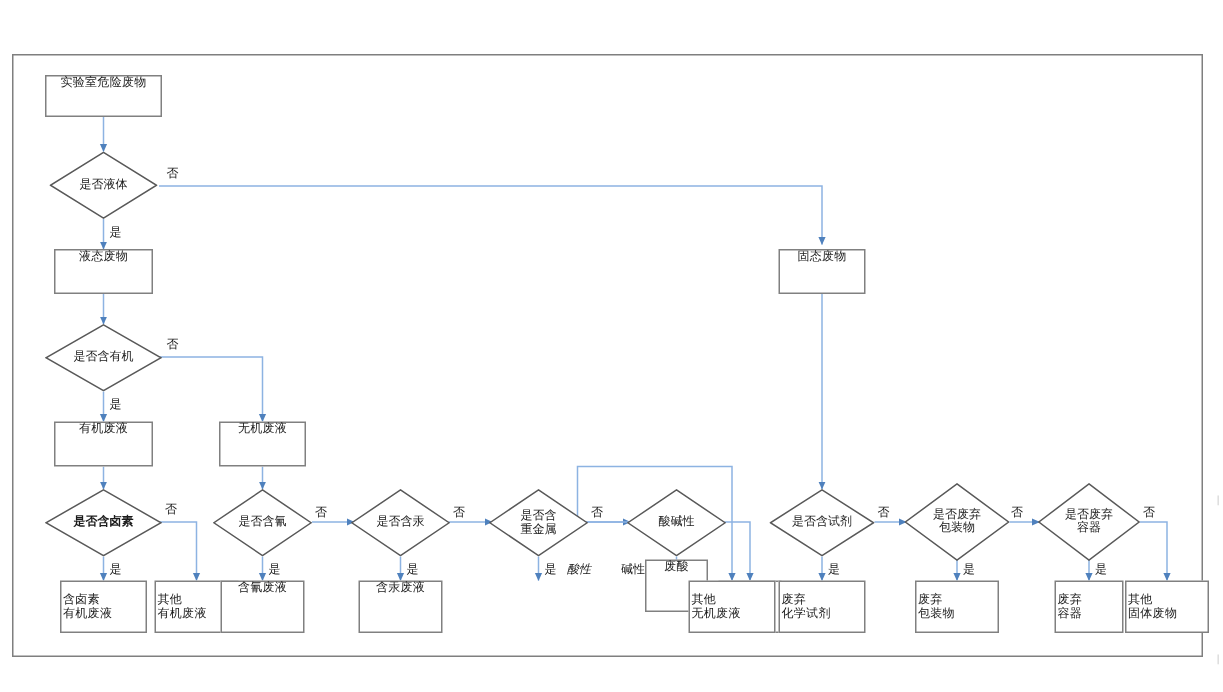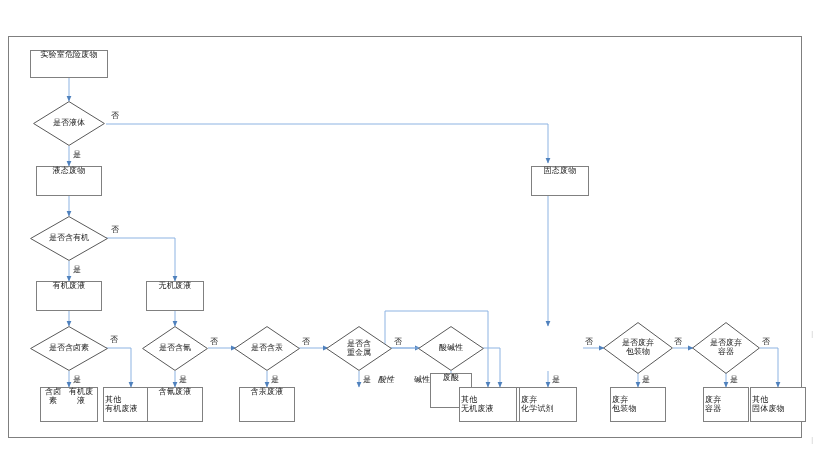--- a/index.html
+++ b/index.html
@@ -183,28 +183,28 @@
   </div>
 
   <div class="node box" style="left:36px; top:281px; width:66px; height:30px;">
     <span class="lbl">有机废液</span>
   </div>
 
   <div class="node box" style="left:146px; top:281px; width:58px; height:30px;">
     <span class="lbl">无机废液</span>
   </div>
 
-  <div class="diamond-wrap" style="left:30px; top:326px; width:78px; height:45px;">
+  <div class="diamond-wrap" style="left:30px; top:326px; width:78px; height:45px;font-weight:bold;">
     <svg width="78" height="45" viewBox="0 0 78 45">
       <polygon points="39,0.6 77.4,22.5 39,44.4 0.6,22.5" fill="#ffffff" stroke="#595959" stroke-width="1"></polygon>
     </svg>
     <div class="dlabel">是否含卤素</div>
   </div>
 
-  <div class="node box" style="left:40px; top:387px; width:58px; height:35px; flex-direction:row;">
+  <div class="node box" style="left:40px; top:387px; width:58px; height:35px; flex-direction:column;">
     <span class="lbl">含卤素</span>
     <span class="lbl">有机废液</span>
   </div>
 
   <div class="node box" style="left:103px; top:387px; width:56px; height:35px; flex-direction:column;">
     <span class="lbl">其他</span>
     <span class="lbl">有机废液</span>
   </div>
 
   <div class="diamond-wrap" style="left:142px; top:326px; width:66px; height:45px;">
@@ -253,24 +253,30 @@
 
   <div class="node box" style="left:479px; top:387px; width:42px; height:35px;">
     <span class="lbl">废碱</span>
   </div>
 
   <div class="node box" style="left:459px; top:387px; width:58px; height:35px; flex-direction:column; left:459px;">
     <span class="lbl">其他</span>
     <span class="lbl">无机废液</span>
   </div>
 
-  <div class="node box" style="left:519px; top:166px; width:58px; height:30px;margin-left:12px;">
+  <div class="node box" style="left:519px; top:166px; width:58px; height:30px;">
     <span class="lbl">固态废物</span>
   </div>
 
+  <div class="diamond-wrap" style="left:513px; top:326px; width:70px; height:45px;">
+    <svg width="70" height="45" viewBox="0 0 70 45">
+      <polygon points="35,0.6 69.4,22.5 35,44.4 0.6,22.5" fill="#ffffff" stroke="#595959" stroke-width="1"></polygon>
+    </svg>
+    <div class="dlabel">是否含试剂</div>
+  </div>
 
   <div class="node box" style="left:519px; top:387px; width:58px; height:35px; flex-direction:column;">
     <span class="lbl">废弃</span>
     <span class="lbl">化学试剂</span>
   </div>
 
   <div class="diamond-wrap" style="left:603px; top:322px; width:70px; height:52px;">
     <svg width="70" height="52" viewBox="0 0 70 52">
       <polygon points="35,0.6 69.4,26 35,51.4 0.6,26" fill="#ffffff" stroke="#595959" stroke-width="1"></polygon>
     </svg>

